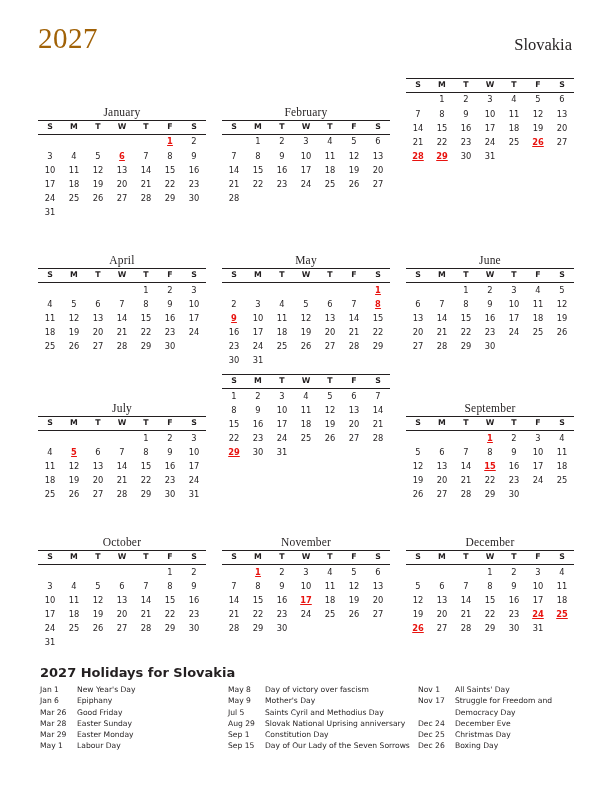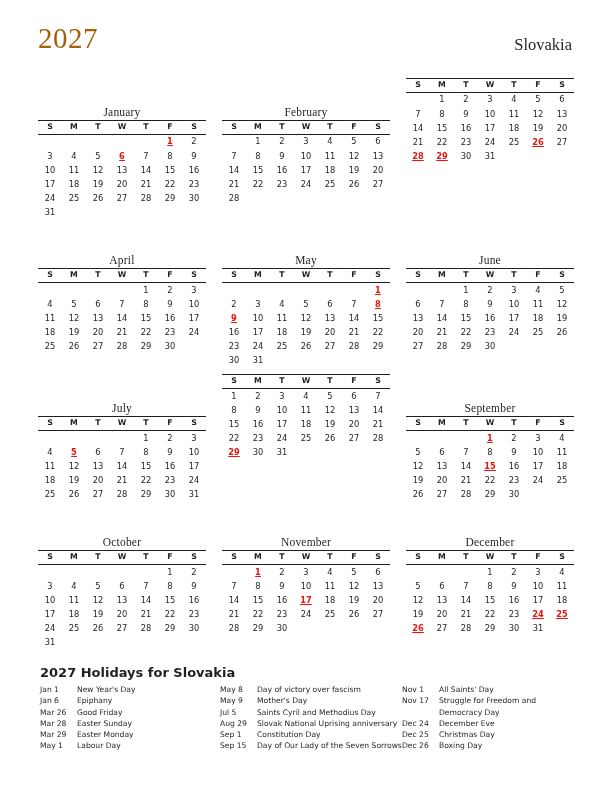--- a/index.html
+++ b/index.html
@@ -150,21 +150,21 @@
   .holidays-title {
     font-family: "DejaVu Sans", sans-serif;
     font-size: 13px;
     font-weight: bold;
     color: #231f20;
     margin-bottom: 4px;
   }
   .holiday-cols {
     display: grid;
     grid-template-columns: 180px 182px auto;
-    column-gap: 0;
+    column-gap: 8px;
   }
   .holiday-col {
     font-size: 7.6px;
     font-family: "DejaVu Sans", sans-serif;
     color: #231f20;
   }
   .holiday-row {
     display: flex;
     align-items: baseline;
     line-height: 1.48;

